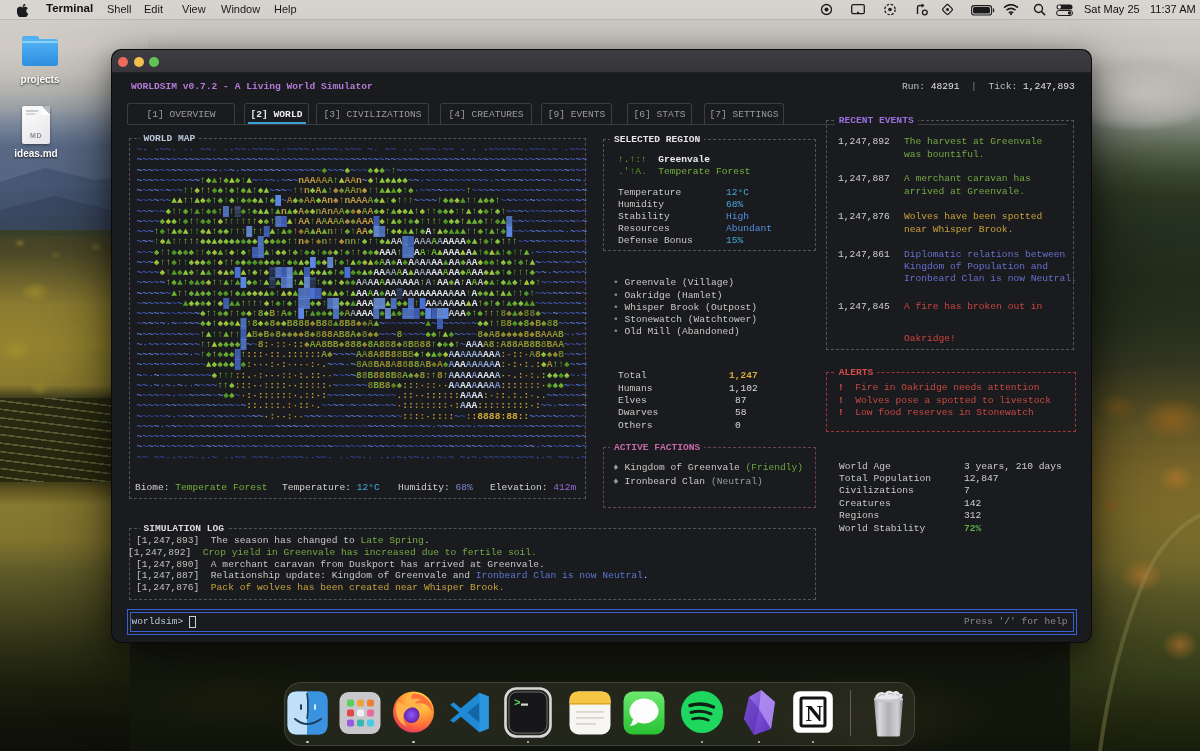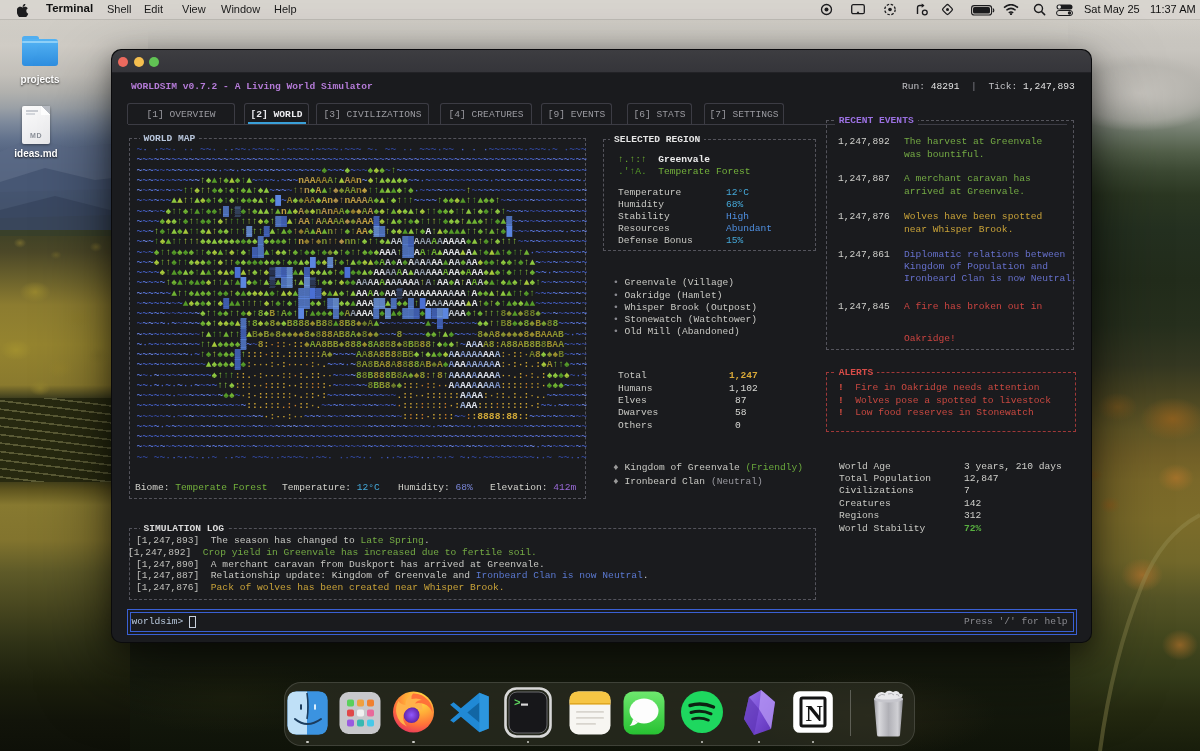--- a/index.html
+++ b/index.html
@@ -216,20 +216,23 @@
 <div class="t" style="left:506px;top:296px;">Total</div>
 <div class="t" style="left:617px;top:296px;"><i style="color:#d8a838;font-weight:bold">1,247</i></div>
 <div class="t" style="left:506px;top:308.5px;">Humans</div>
 <div class="t" style="left:617px;top:308.5px;"><i style="color:#d8d8d4;font-weight:normal">1,102</i></div>
 <div class="t" style="left:506px;top:321px;">Elves</div>
 <div class="t" style="left:623px;top:321px;"><i style="color:#d8d8d4;font-weight:normal">87</i></div>
 <div class="t" style="left:506px;top:333.3px;">Dwarves</div>
 <div class="t" style="left:623px;top:333.3px;"><i style="color:#d8d8d4;font-weight:normal">58</i></div>
 <div class="t" style="left:506px;top:345.5px;">Others</div>
 <div class="t" style="left:623px;top:345.5px;"><i style="color:#d8d8d4;font-weight:normal">0</i></div>
+<div class="box" style="left:491px;top:372.5px;width:213px;height:61px;border-color:#6e3e58;">
+        <div class="btitle" style="color:#c468a8;left:6px;">ACTIVE FACTIONS</div>
+      </div>
 <div class="t" style="left:501px;top:388px;"><i style="color:#9a9a9a">♦</i> Kingdom of Greenvale <i style="color:#6aa83c">(Friendly)</i></div>
 <div class="t" style="left:501px;top:402px;"><i style="color:#9a9a9a">♦</i> Ironbeard Clan <i style="color:#9a9aa0">(Neutral)</i></div>
 <div class="box" style="left:713.8px;top:46px;width:248px;height:230px;">
         <div class="btitle" style="color:#9a70e0;left:8px;">RECENT EVENTS</div>
       </div>
 <div class="t" style="left:726px;top:62.400000000000006px;"><i style="color:#d0d0cc">1,247,892</i></div>
 <div class="t" style="left:792px;top:62.400000000000006px;"><i style="color:#74aa44">The harvest at Greenvale</i></div>
 <div class="t" style="left:792px;top:74.6px;"><i style="color:#74aa44">was bountiful.</i></div>
 <div class="t" style="left:726px;top:99.4px;"><i style="color:#d0d0cc">1,247,887</i></div>
 <div class="t" style="left:792px;top:99.4px;"><i style="color:#74aa44">A merchant caravan has</i></div>

